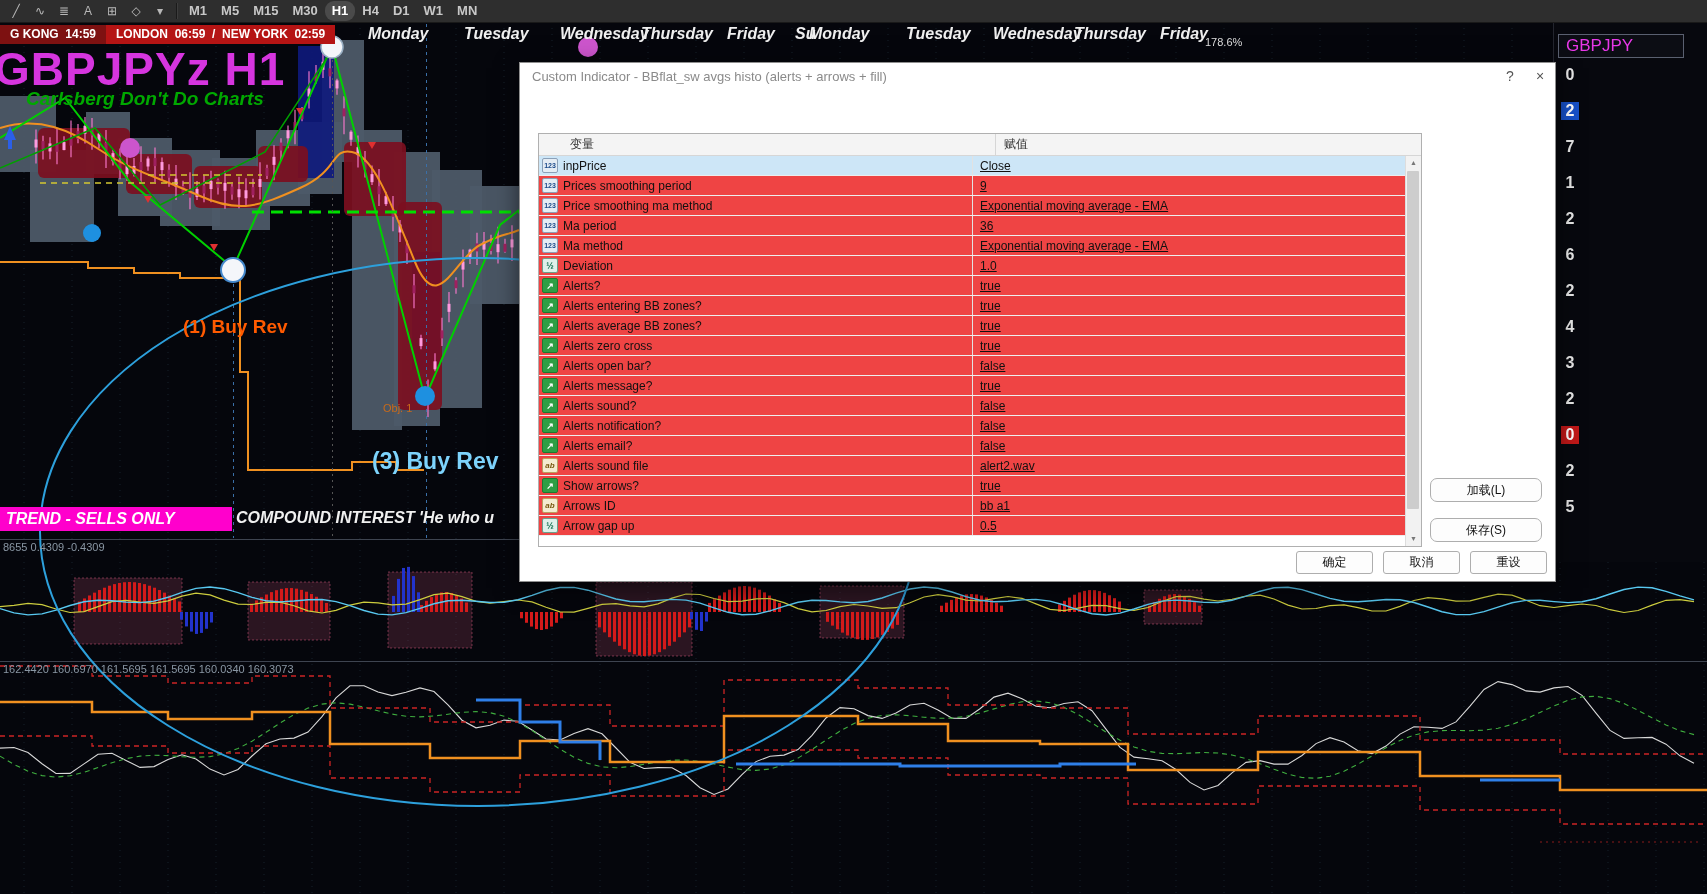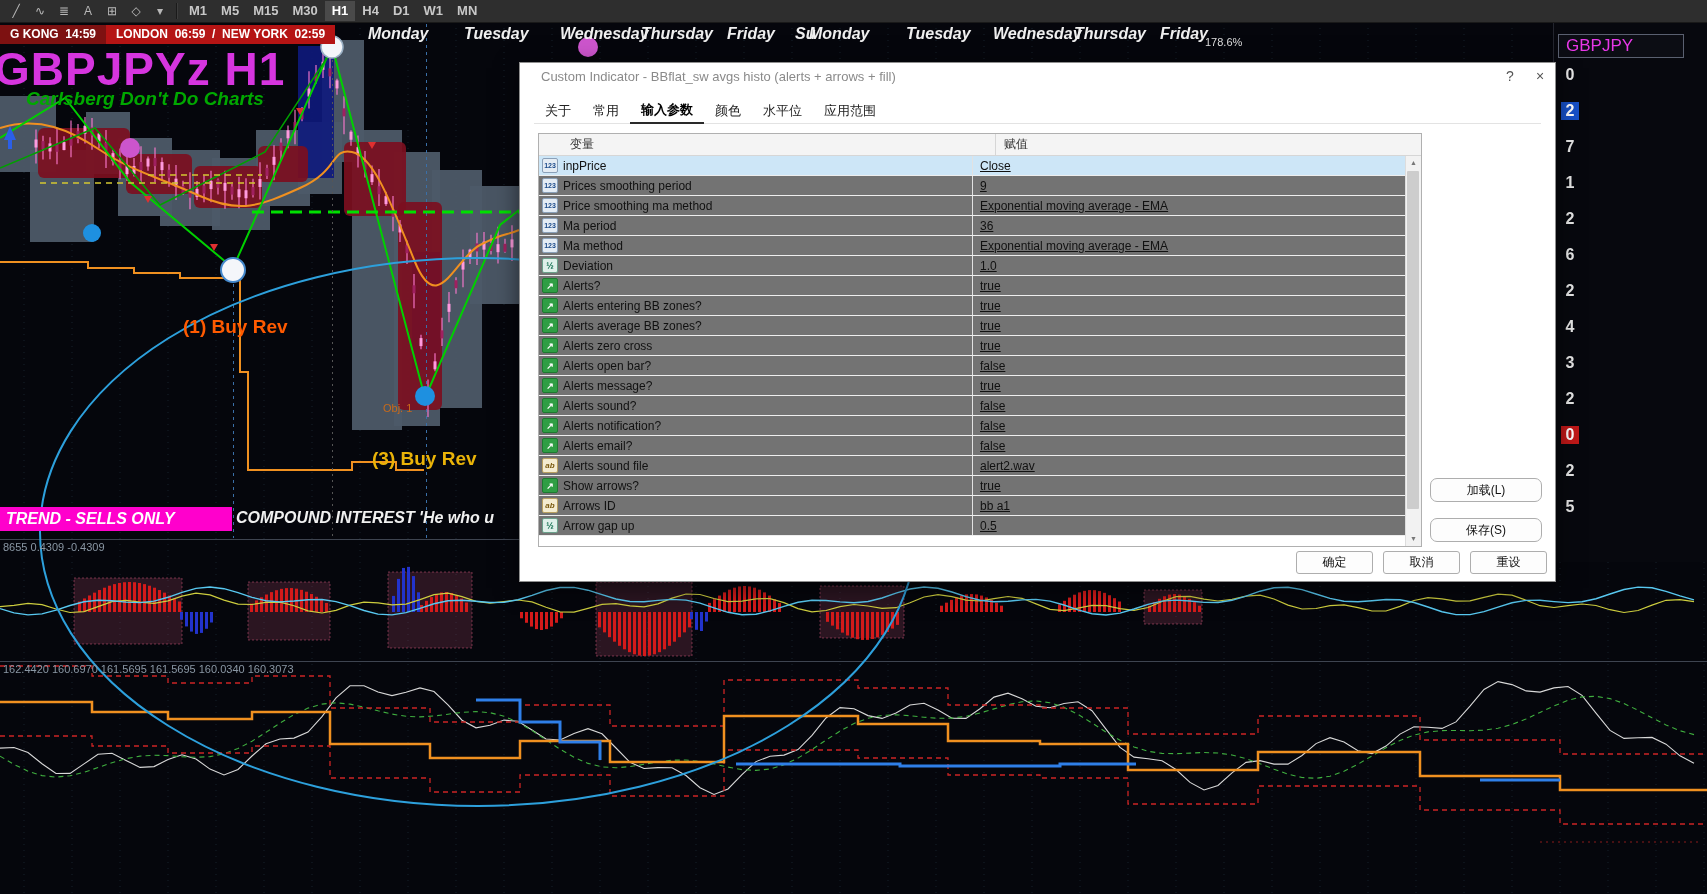--- a/index.html
+++ b/index.html
@@ -7,70 +7,70 @@
           font-family:"Liberation Sans",sans-serif;-webkit-font-smoothing:antialiased;}
   #deco{position:absolute;left:0;top:0;z-index:1;}
   
   .toolbar{position:absolute;top:0;left:0;right:0;height:22px;background:#2e2e2e;
            border-bottom:1px solid #191919;display:flex;align-items:center;z-index:6;}
   .tool-icons{display:flex;align-items:center;padding-left:4px;}
   .tool-ic{width:24px;text-align:center;color:#b8b8b8;font-size:12px;line-height:22px;cursor:default;}
   .tb-sep{width:1px;height:16px;background:#1a1a1a;border-right:1px solid #3d3d3d;margin:0 4px;}
   .tf-bar{display:flex;align-items:center;}
   .tf-btn{padding:1px 7px;color:#c8c8c8;font-weight:bold;font-size:13px;line-height:18px;}
-  .tf-btn.active{background:#4a4a4a;color:#fff;border-radius:0;}
+  .tf-btn.active{background:#4a4a4a;color:#fff;border-radius:9px;}
   
   .session-bar{position:absolute;top:25px;left:0;height:19px;display:flex;z-index:3;}
   .seg{color:#fff;font-weight:bold;font-size:12px;line-height:19px;padding:0 10px;white-space:pre;}
   .seg1{background:#7d1111;}
   .seg2{background:#b51414;}
   .day-label{position:absolute;top:25px;color:#efefef;font-weight:bold;font-style:italic;
              font-size:16px;z-index:3;white-space:nowrap;}
   .pct{position:absolute;top:36px;left:1205px;font-size:11px;color:#ddd;z-index:3;}
   
   .sym-title{position:absolute;top:42px;left:-6px;font-size:46px;font-weight:bold;color:#d635df;
              letter-spacing:1px;z-index:3;}
   .subtitle{position:absolute;top:88px;left:26px;font-size:19px;font-weight:bold;font-style:italic;
             color:#00a800;z-index:3;}
   .buy1{position:absolute;top:316px;left:183px;color:#ff5a00;font-size:19px;font-weight:bold;z-index:3;}
-  .buy3{position:absolute;top:448px;left:372px;color:#eab308;font-size:19px;font-weight:bold;z-index:3;}
+  .buy3{position:absolute;top:448px;left:372px;color:#7dd3fc;font-size:23px;font-weight:bold;z-index:3;}
   .objlbl{position:absolute;top:402px;left:383px;color:#c96a1a;font-size:11px;z-index:3;}
   .banner{position:absolute;top:507px;left:0;width:226px;height:24px;background:#ff00cc;color:#fff;
           font-style:italic;font-weight:bold;font-size:16px;line-height:24px;padding-left:6px;z-index:3;}
   .compound{position:absolute;top:509px;left:236px;color:#f0f0f0;font-style:italic;font-weight:bold;
             font-size:16px;z-index:3;white-space:nowrap;}
   .ind1{position:absolute;top:541px;left:3px;color:#8a97a4;font-size:11px;z-index:3;}
   .ind2{position:absolute;top:663px;left:3px;color:#8a97a4;font-size:11px;z-index:3;}
   
   .right-strip{position:absolute;top:22px;left:1553px;right:0;height:540px;background:#07080e;
                border-left:1px solid #23252e;z-index:4;}
   .sym-box{position:absolute;top:12px;left:4px;min-width:110px;height:22px;border:1px solid #5a6070;
            background:#0c0d14;color:#e838e8;font-weight:normal;font-size:17px;line-height:22px;padding:0 7px;}
   .rs-digit{position:absolute;left:7px;font-size:16px;font-weight:bold;color:#e8e8e8;width:18px;text-align:center;}
   .rs-digit.blue{background:#1650c8;color:#fff;}
   .rs-digit.red{background:#c01818;color:#fff;}
   
   .dialog{position:absolute;left:519px;top:62px;width:1035px;height:518px;background:#fff;
           border:1px solid #8f8f8f;box-shadow:0 6px 22px rgba(0,0,0,.55);z-index:10;font-size:12px;color:#111;}
   .dlg-title{position:absolute;top:0;left:0;right:0;height:26px;background:#fff;display:flex;align-items:center;}
-  .dlg-title-text{color:#8a8a8a;font-size:13px;padding-left:21px;flex:1;white-space:nowrap;overflow:hidden;}
+  .dlg-title-text{color:#8a8a8a;font-size:13px;padding-left:12px;flex:1;white-space:nowrap;overflow:hidden;}
   .dlg-btn{width:30px;text-align:center;color:#555;font-size:14px;line-height:26px;cursor:default;}
   .dlg-tabs{position:absolute;top:34px;left:14px;right:14px;height:26px;display:flex;align-items:center;
             border-bottom:1px solid #e3e3e3;}
   .dtab{padding:0 11px;font-size:13px;color:#222;line-height:25px;}
   .dtab.active{font-weight:bold;color:#000;border-bottom:2px solid #2a2a2a;}
   .ptable{position:absolute;left:18px;top:70px;width:882px;height:412px;border:1px solid #b0b0b0;
           background:#fff;overflow:hidden;}
   .thead{display:grid;grid-template-columns:433px 1fr;height:21px;background:#f4f4f4;
          border-bottom:1px solid #d6d6d6;}
   .th{display:flex;align-items:center;padding-left:8px;font-size:12px;color:#333;margin-left:23px;}
   .thv{border-left:1px solid #d6d6d6;}
   .tbody{position:absolute;top:22px;left:0;right:15px;bottom:0;overflow:hidden;}
   .trow{display:grid;grid-template-columns:22px 411px 1fr;align-items:center;height:19px;
-        border-bottom:1px solid #eeeeee;background:#737373;}
+        border-bottom:1px solid #eeeeee;background:#ef4444;}
   .trow.sel{background:#cde6f7;}
   .tname{padding-left:2px;white-space:nowrap;overflow:hidden;}
   .tval{border-left:1px solid #e2e2e2;padding-left:7px;height:100%;display:flex;align-items:center;white-space:nowrap;text-decoration:underline;}
   .ticon{width:14px;height:13px;margin-left:3px;border-radius:2px;display:flex;align-items:center;
          justify-content:center;font-size:7px;font-weight:bold;}
   .i123{background:#e4ecf4;border:1px solid #8aa0b8;color:#1a4a8a;}
   .i12{background:#dff0ea;border:1px solid #6aa08a;color:#0a6a4a;font-size:9px;}
   .ibool{background:#2f9e44;border:1px solid #1d7a30;color:#fff;font-size:9px;}
   .iab{background:#f4ecd0;border:1px solid #b8a060;color:#7a5a10;font-size:8px;font-style:italic;}
   .vscroll{position:absolute;top:22px;right:0;bottom:0;width:15px;background:#f2f2f2;border-left:1px solid #ddd;}
@@ -564,28 +564,20 @@
         <span class="rs-digit" style="top: 476px;">5</span>
       </div>
   </div>
 
   <div class="dialog">
     <div class="dlg-title">
       <span class="dlg-title-text">Custom Indicator - BBflat_sw avgs histo (alerts + arrows + fill)</span>
       <span class="dlg-btn">?</span>
       <span class="dlg-btn">×</span>
     </div>
-    <div class="dlg-tabs" id="tabs">
-        <span class="dtab">关于</span>
-        <span class="dtab">常用</span>
-        <span class="dtab active">输入参数</span>
-        <span class="dtab">颜色</span>
-        <span class="dtab">水平位</span>
-        <span class="dtab">应用范围</span>
-      </div>
 
     <div class="ptable">
       <div class="thead">
         <span class="th">变量</span>
         <span class="th thv">赋值</span>
       </div>
       <div class="tbody" id="tbody">
           <div class="trow sel">
             <span class="ticon i123">123</span>
             <span class="tname">inpPrice</span>

